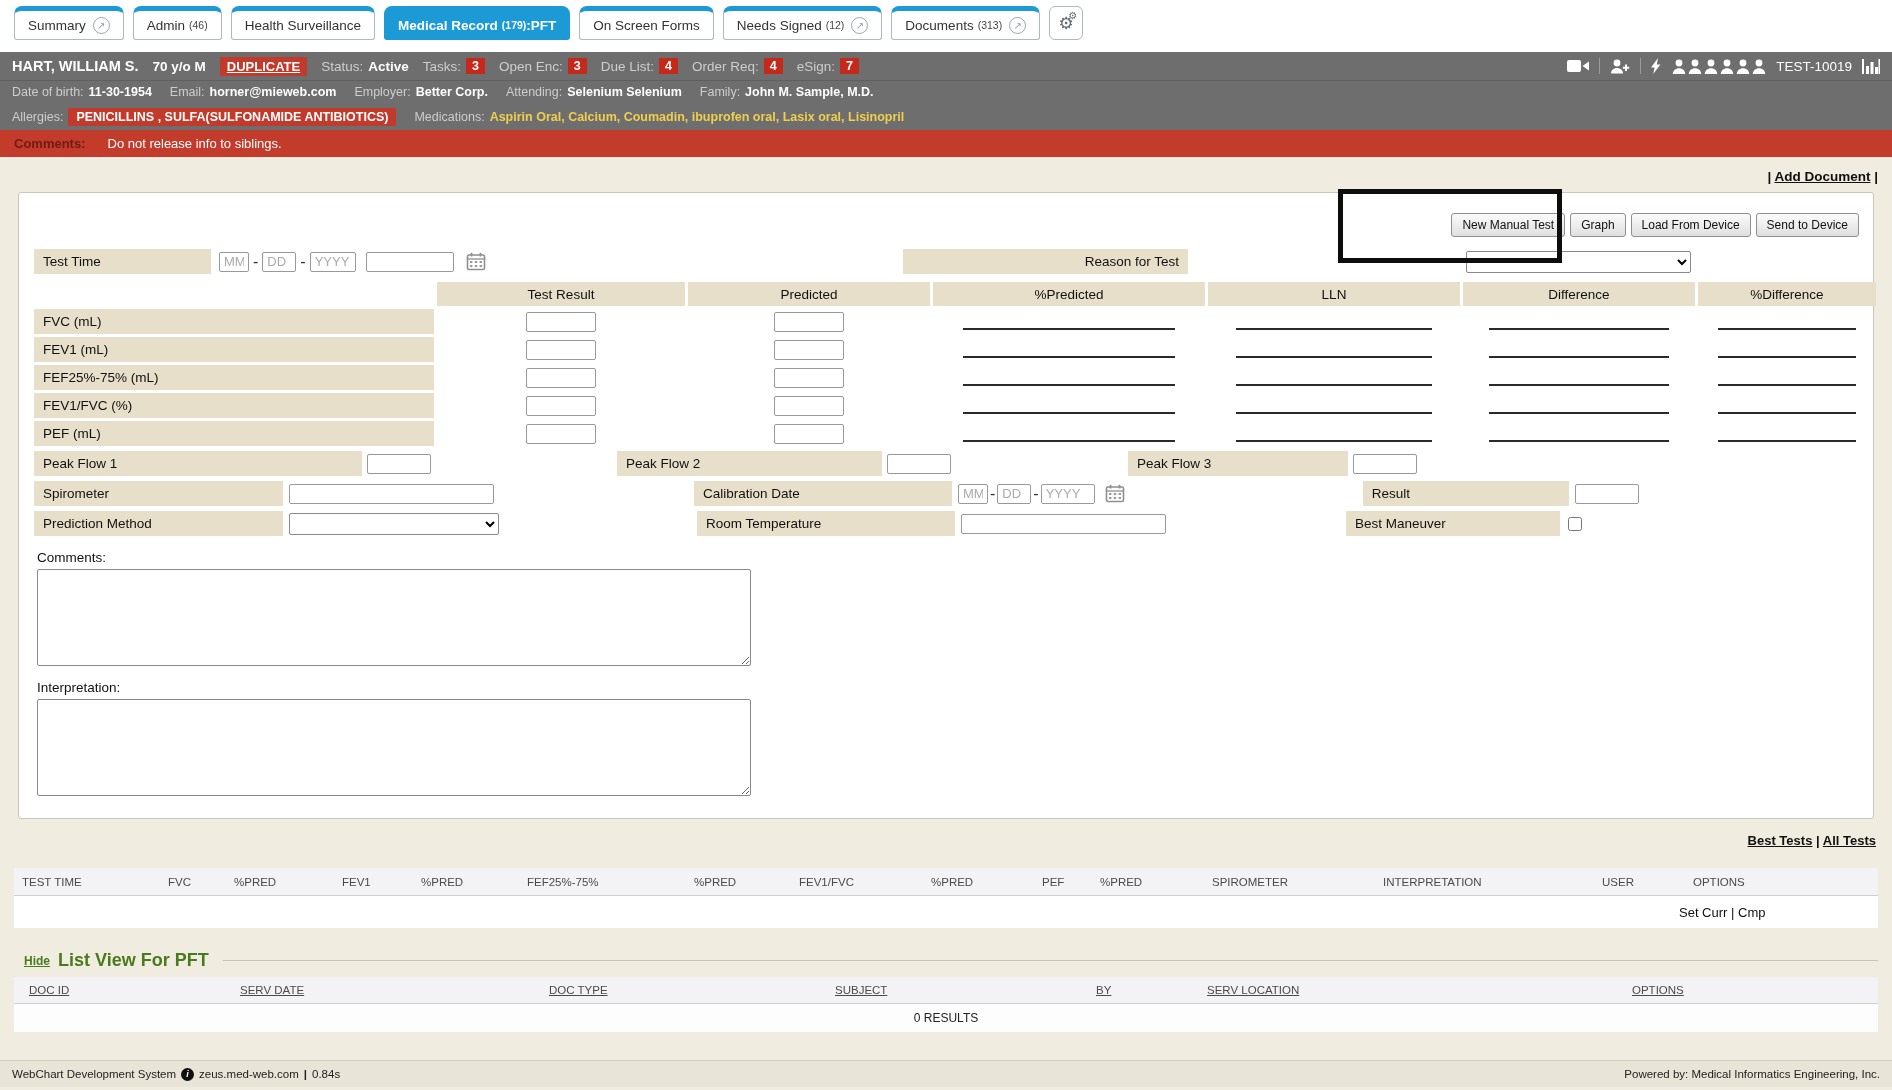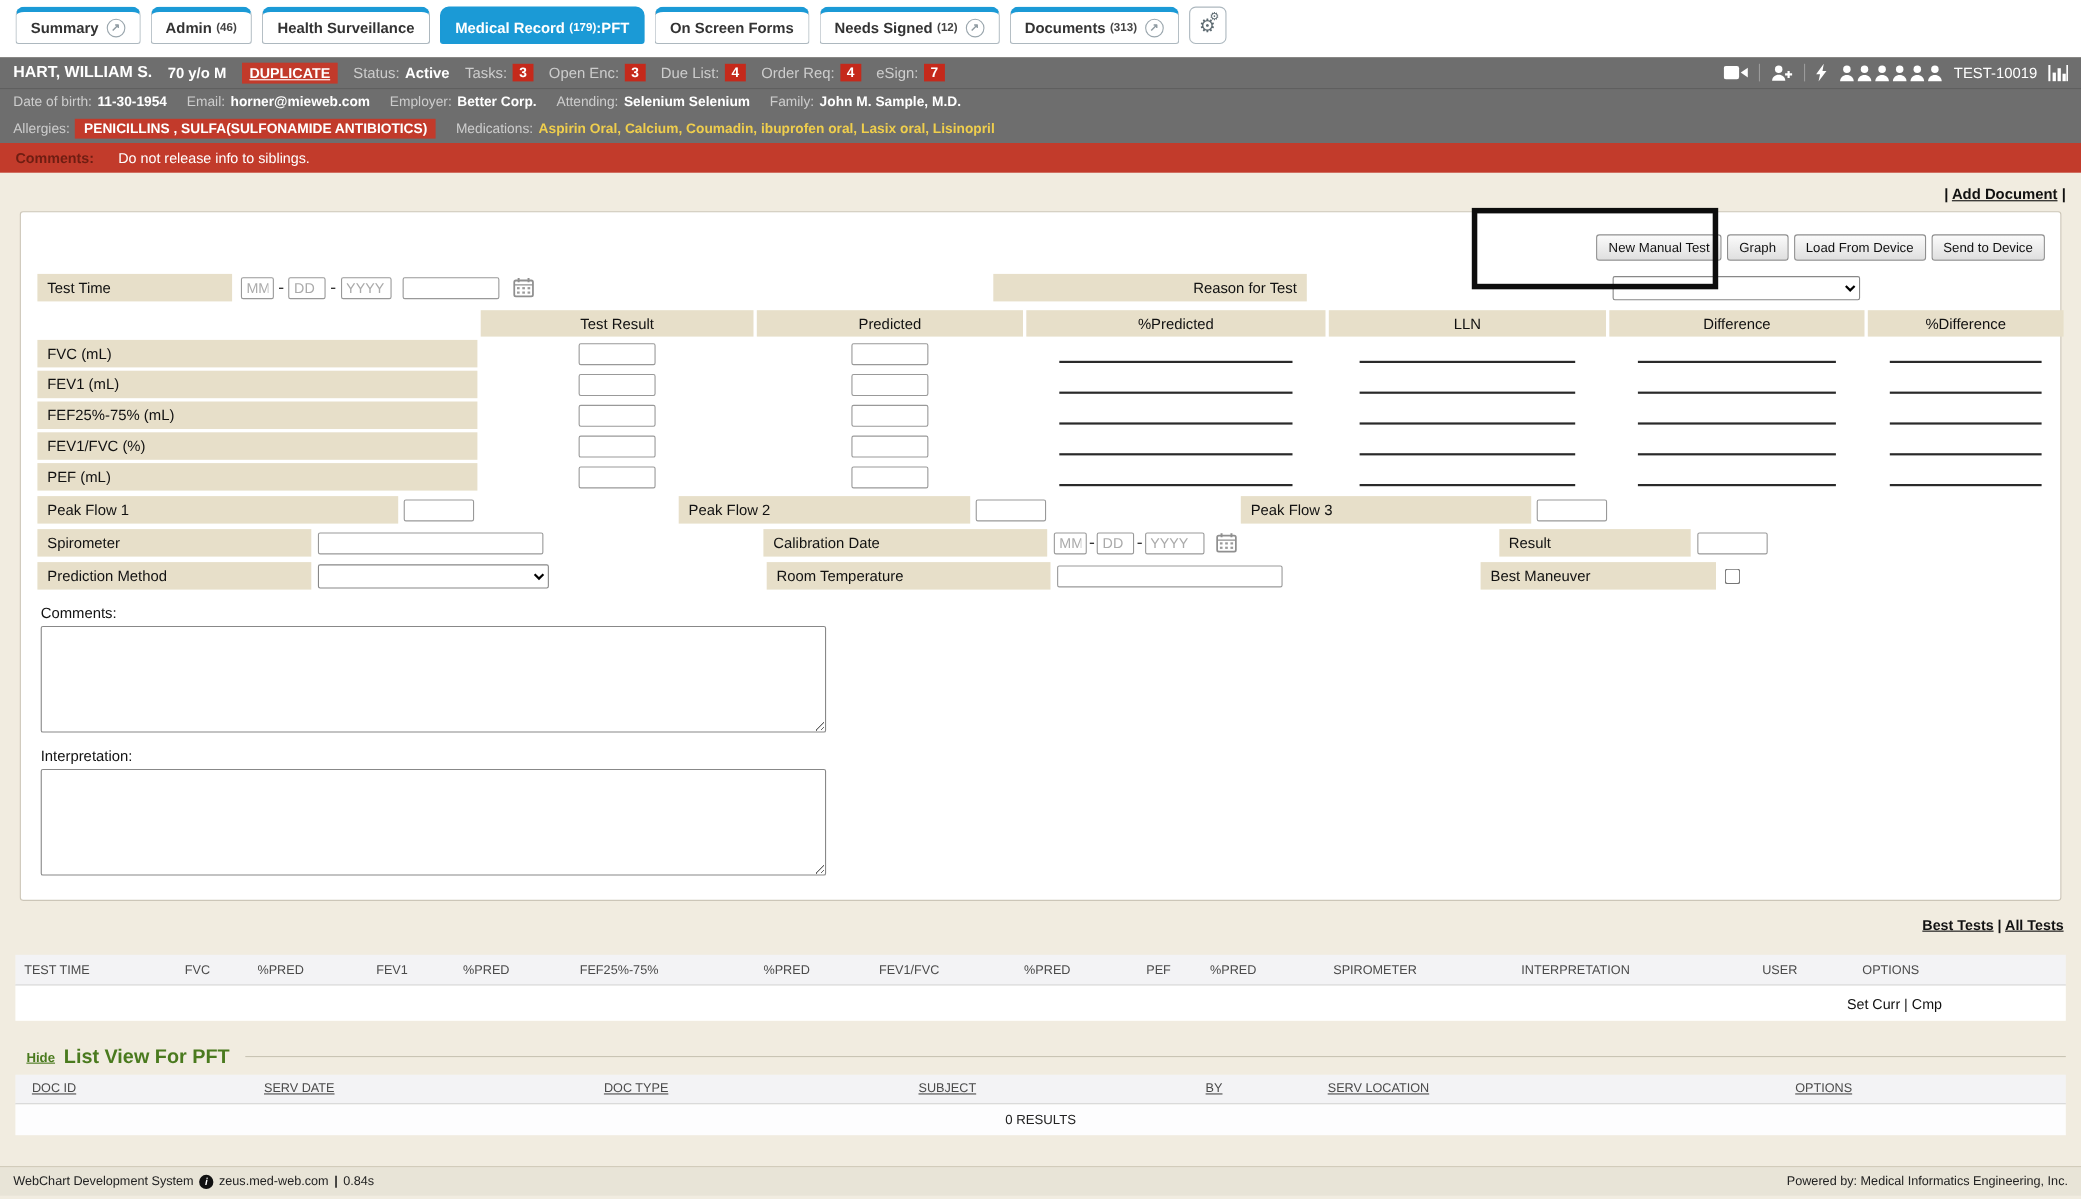--- a/index.html
+++ b/index.html
@@ -3,21 +3,21 @@
 <meta charset="utf-8">
 <style>
   * { box-sizing: border-box; margin: 0; padding: 0; }
   html,body { width:1892px; height:1090px; overflow:hidden; }
   body { font-family:"Liberation Sans", sans-serif; background:#F1ECE0; color:#111; }
 
   
   .tabbar { background:#fff; height:52px; display:flex; align-items:flex-start; padding:6px 0 0 14px; gap:9px; }
   .tab { display:flex; align-items:center; height:34px; padding:0 13px; background:#fff;
          border:1px solid #ADB8BF; border-top:5px solid #1B9AD6; border-radius:8px 8px 3px 3px;
-         font-size:13.5px; color:#333; cursor:pointer; white-space:nowrap;font-weight:bold; }
+         font-size:13.5px; color:#333; cursor:pointer; white-space:nowrap; }
   .tab .cnt { font-size:10.5px; margin-left:4px; color:#444; }
   .tab.active { background:#1B9AD6; border-color:#1B9AD6; color:#fff; font-weight:bold; }
   .tab.active .cnt { color:#fff; font-weight:bold; }
   .popout { width:17px; height:17px; border:1px solid #9AA6AD; border-radius:50%; margin-left:7px;
             display:inline-flex; align-items:center; justify-content:center; font-size:10px; color:#8F9BA2; background:#fff; }
   .gearbtn { height:34px; width:34px; border:1px solid #ADB8BF; border-radius:6px; background:#fff;
              display:flex; align-items:center; justify-content:center; position:relative; cursor:pointer; }
   .gear-main { font-size:17px; color:#5E6B72; line-height:1; }
   .gear-small { font-size:10px; color:#5E6B72; position:absolute; top:4px; right:5px; line-height:1; }
 
@@ -83,24 +83,24 @@
   .fgrid { margin-left:15px; margin-right:15px; }
   .frow { display:grid; grid-template-columns:400px 248px 242px 272px 252px 232px 178px; column-gap:3px;
           margin-bottom:3px; align-items:stretch; }
   .hcell { background:#E7DFC9; height:24px; display:flex; align-items:center; justify-content:center;
            font-size:13.5px; }
   .ccol { display:flex; align-items:center; justify-content:center; }
   .ucol { display:flex; align-items:flex-end; justify-content:center; }
   .lineu { width:78%; border-bottom:2px solid #2A2A2A; margin-bottom:4px; }
 
   .flexrow { display:flex; align-items:center; margin:5px 0 0 15px; }
-  .pf1lbl { width:328px; } .pf2lbl { width:265px; margin-left:186px; } .pf3lbl { width:264px; margin-left:177px; }
+  .pf1lbl { width:328px; } .pf2lbl { width:265px; margin-left:186px; } .pf3lbl { width:220px; margin-left:177px; }
   .pfin { margin-left:5px; }
   .spiro-lbl { width:249px; } .calib-lbl { width:258px; margin-left:200px; }
-  .result-lbl { width:174px; margin-left:238px; } .bm-lbl { width:214px; margin-left:180px; }
+  .result-lbl { width:206px; margin-left:238px; } .bm-lbl { width:214px; margin-left:180px; }
   .pred-lbl { width:249px; } .room-lbl { width:258px; margin-left:198px; }
   .inml { margin-left:6px; }
   .chk { width:14px; height:14px; margin-left:8px; }
 
   .area-lbl { font-size:13.5px; margin:14px 0 4px 18px; }
   .tarea { display:block; margin-left:18px; width:714px; height:97px; border:1px solid #888; border-radius:2px;
            resize:both; font-family:"Liberation Sans", sans-serif; }
 
   
   .besttests { text-align:right; padding:14px 16px 20px 0; font-size:13px; font-weight:bold; }

